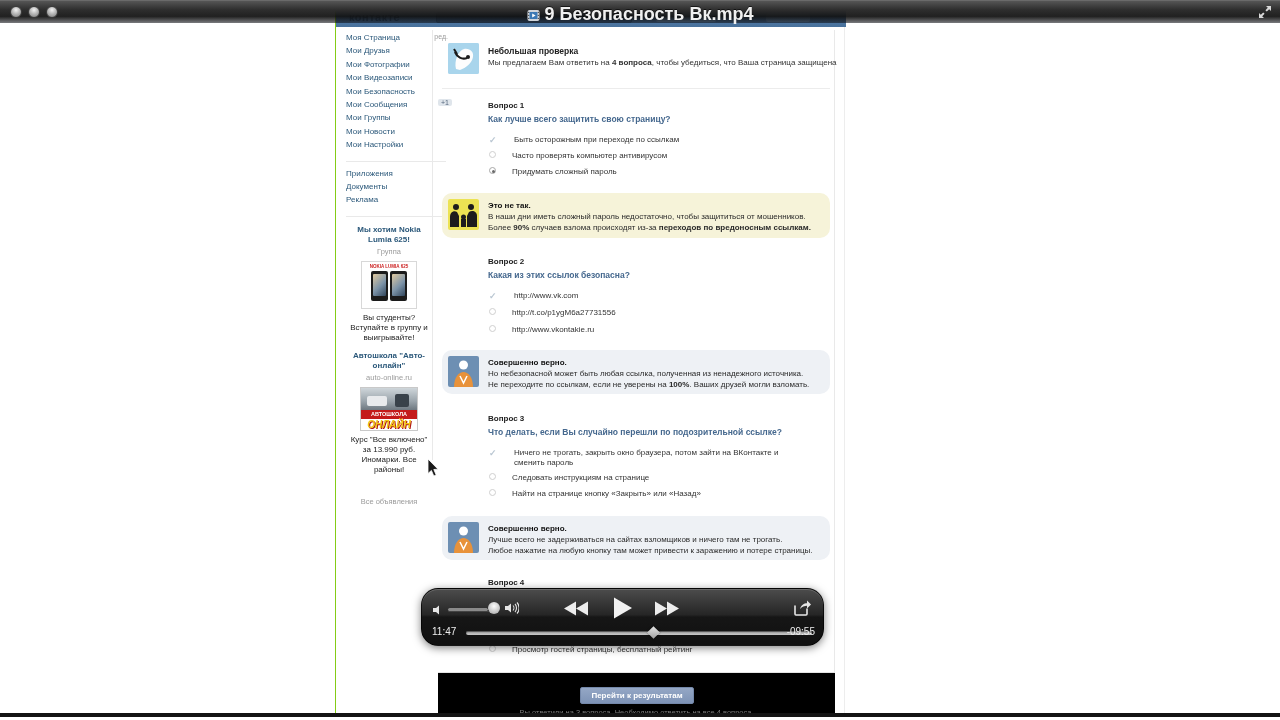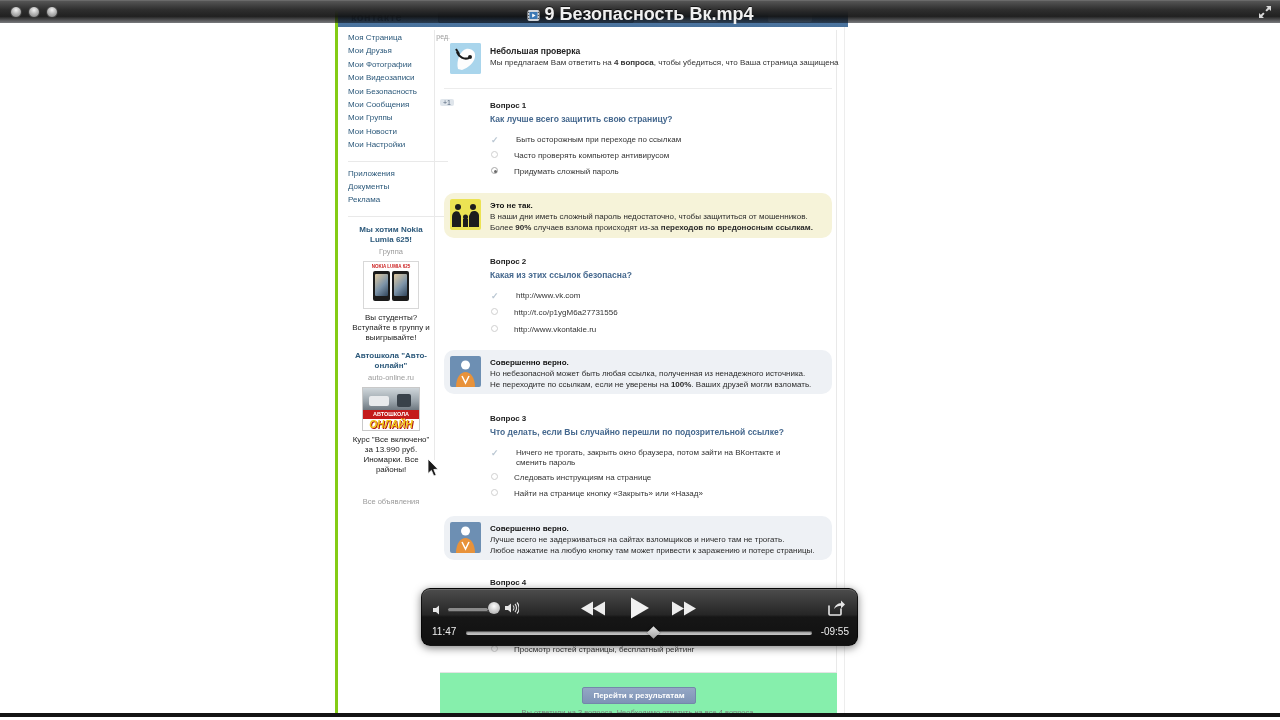--- a/index.html
+++ b/index.html
@@ -14,21 +14,21 @@
   .tlight { position:absolute; top:5px; width:12px; height:12px; border-radius:50%;
     background:radial-gradient(circle at 50% 30%,#f2f2f2,#b9b9b9 45%,#848484 90%);
     border:1px solid #3c3c3c; }
   #title-wrap { position:absolute; left:0; top:3px; width:100%; text-align:center; color:#f0f0f0;
     font-size:18px; font-weight:bold; text-shadow:0 -1px 0 rgba(0,0,0,.6); }
   #title-wrap svg { vertical-align:-2px; margin-right:5px; }
   #fullscreen-btn { position:absolute; right:7px; top:3px; width:16px; height:16px; }
 
   
   #vkpage { position:absolute; left:335px; top:0; width:510px; height:713px; background:#fff;
-    border-left:3px solid #84cc16; border-right:1px solid #ededed; z-index:5; }
+    border-left:1px solid #84cc16; border-right:1px solid #ededed; z-index:5; }
   #vk-topbar { position:absolute; left:0; top:8px; width:510px; height:19px; border-radius:4px 4px 0 0;
     background:linear-gradient(#5d83ab,#48719c); z-index:6; }
   #vk-logo { position:absolute; left:13px; top:3px; font-size:11px; font-weight:bold; color:#2c4d70;
     letter-spacing:.5px; }
   #vk-search { position:absolute; left:100px; top:4px; width:196px; height:11px; background:#3d6086;
     border-radius:2px; border:1px solid #33557a; }
   .vk-top-el { position:absolute; top:5px; height:9px; background:#6e92b6; border-radius:2px; }
 
   .divider-v { position:absolute; width:1px; background:#e9e9e9; }
 
@@ -77,29 +77,29 @@
   .callout.blue { background:#eef1f5; }
   .callout .co-icon { position:absolute; left:6px; top:6px; width:31px; height:31px; border-radius:2px; }
   .callout .co-text { margin-left:46px; padding:7px 8px 7px 0; font-size:8px; color:#2a2a2a; line-height:11px; }
   .co-title { font-weight:bold; color:#111; }
 
   #intro-icon { left:112px; top:43px; width:31px; height:31px; background:#a9d5ec; border-radius:2px; overflow:hidden; }
   #intro-title { left:152px; top:46px; font-size:8.5px; font-weight:bold; color:#222; }
   #intro-desc { left:152px; top:58px; font-size:8px; color:#333; }
   .hr { left:106px; width:388px; height:1px; background:#ececec; }
 
-  #quiz-footer { left:102px; top:672px; width:397px; height:41px; background:#86efac; border-top:1px solid #e4e4e4; }
+  #quiz-footer { left:102px; top:672px; width:397px; height:41px; background:#000000; border-top:1px solid #e4e4e4; }
   #results-btn { position:absolute; left:142px; top:14px; width:114px; height:17px;
     background:linear-gradient(#94a7c5,#7e93b6); border:1px solid #7488aa; border-radius:2px;
     color:#fff; font-size:8px; font-weight:bold; text-align:center; line-height:16px; }
   #footer-note { position:absolute; left:0; top:35px; width:100%; text-align:center; font-size:7.5px; color:#7b7b7b; }
 
   
-  #player { position:absolute; left:421px; top:588px; width:437px; height:58px; z-index:40;
-    border-radius:9px; background:linear-gradient(180deg,#4c4c4c 0%,#262626 46%,#161616 50%,#101010 100%);
+  #player { position:absolute; left:421px; top:588px; width:403px; height:58px; z-index:40;
+    border-radius:17px; background:linear-gradient(180deg,#4c4c4c 0%,#262626 46%,#161616 50%,#101010 100%);
     border:1px solid rgba(0,0,0,.7); box-shadow:0 2px 8px rgba(0,0,0,.5), inset 0 1px 0 rgba(255,255,255,.18); }
   #vol-group { position:absolute; left:10px; top:13px; height:14px; }
   #vol-track { position:absolute; left:16px; top:6px; width:48px; height:3px; background:#0d0d0d;
     border-radius:2px; box-shadow:0 1px 0 rgba(255,255,255,.12); }
   #vol-fill { position:absolute; left:0; top:0; height:3px; width:40px; background:#8a8a8a; border-radius:2px; }
   #vol-knob { position:absolute; left:56px; top:0; width:12px; height:12px; border-radius:50%;
     background:radial-gradient(circle at 50% 35%,#fdfdfd,#bdbdbd 70%,#9c9c9c); }
   #transport { position:absolute; left:0; top:8px; width:100%; text-align:center; }
   .tr-btn { display:inline-block; vertical-align:middle; }
   #rewind-btn { margin-right:18px; } #forward-btn { margin-left:18px; }

